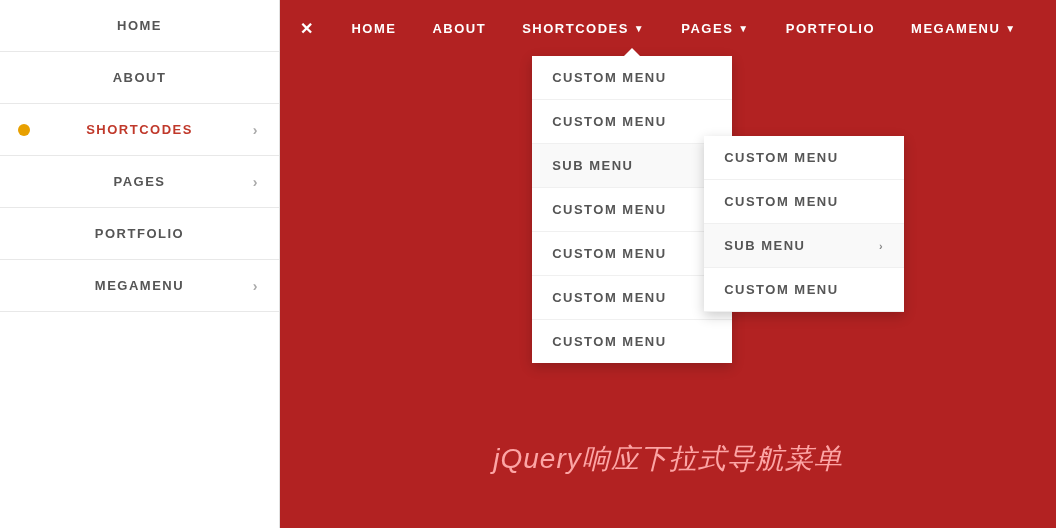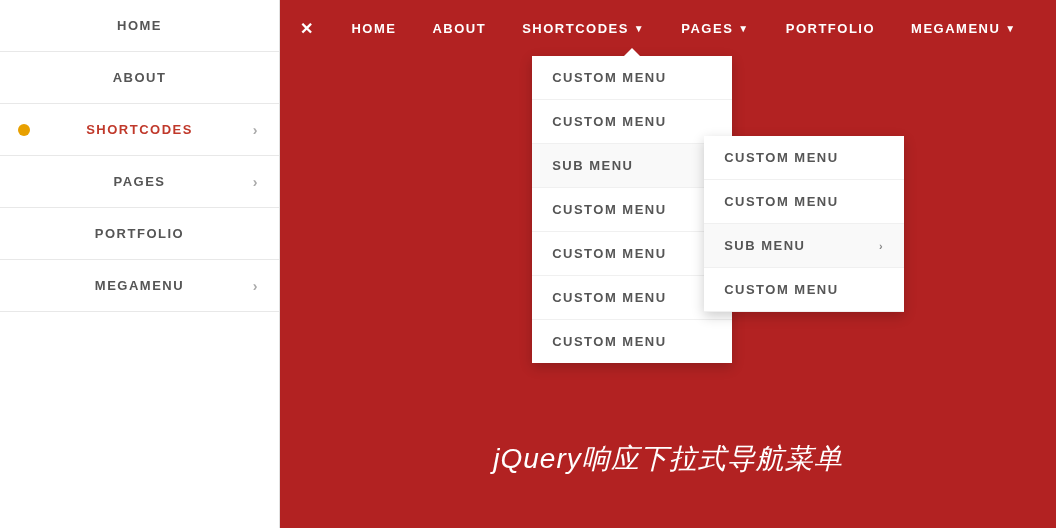--- a/index.html
+++ b/index.html
@@ -146,21 +146,21 @@
       border-bottom: 8px solid #fff;
     }
 
     
     .bottom-text {
       position: absolute;
       bottom: 50px;
       left: 0;
       right: 0;
       text-align: center;
-      color: #ffffff;
+      color: #fca5a5;
       font-size: 28px;
       font-style: italic;
       letter-spacing: 1px;
     }
   </style>
 </head>
 <body>
 
 <div class="sidebar">
   <div class="sidebar-item">

